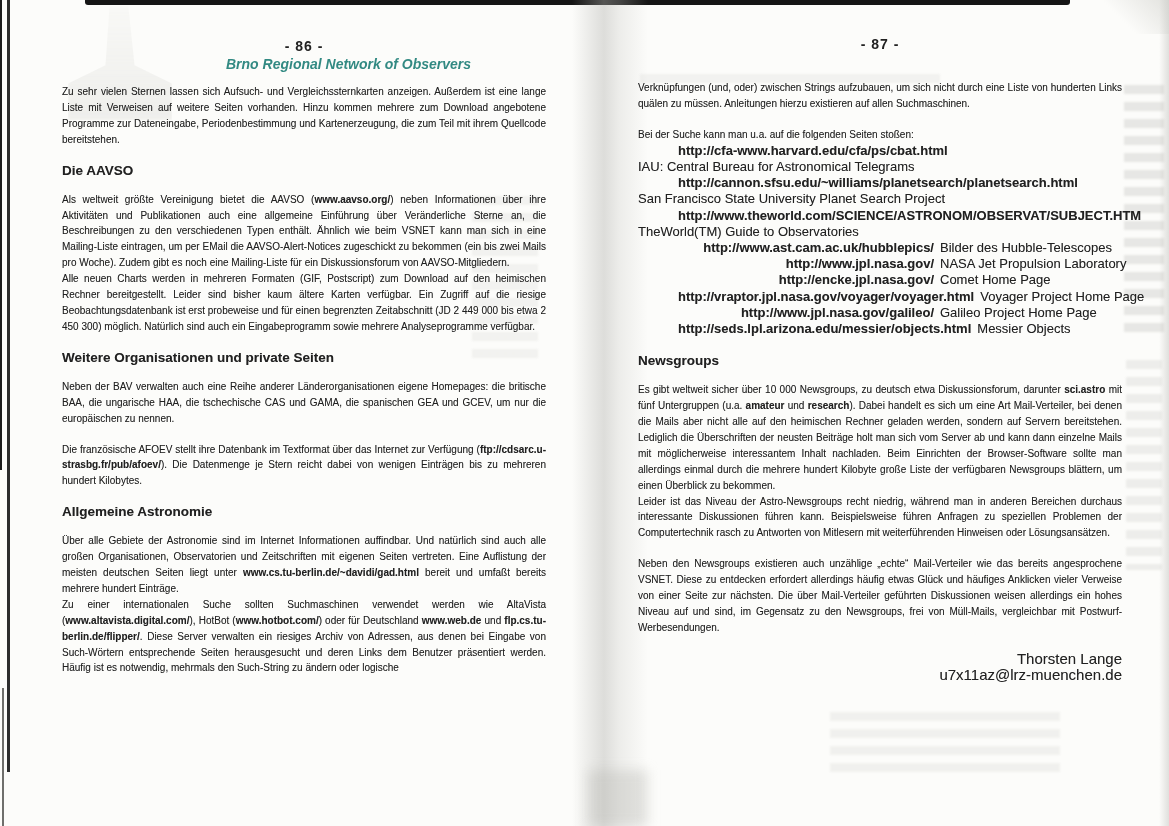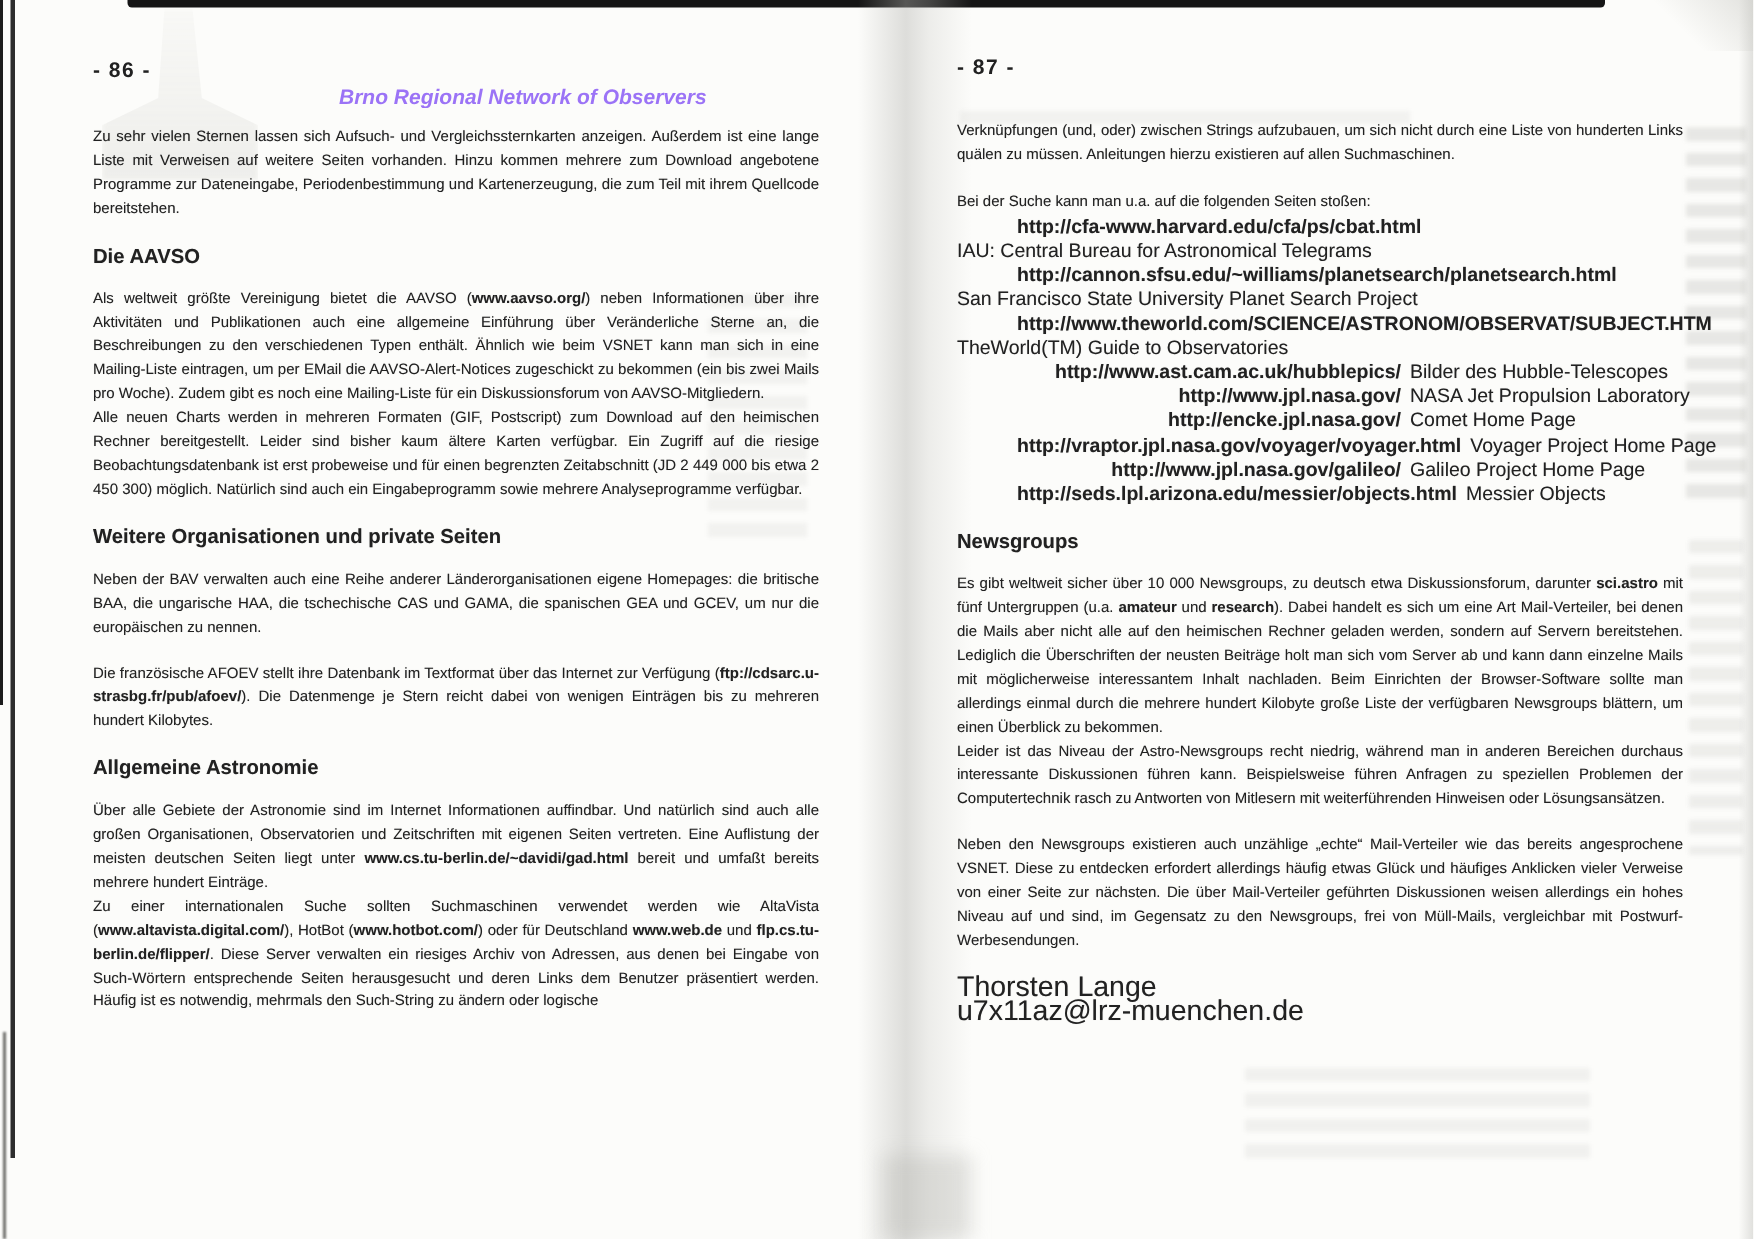--- a/index.html
+++ b/index.html
@@ -25,56 +25,56 @@
     background:rgba(180,180,176,.35);filter:blur(6px);
   }
   .ghost-tower{
     position:absolute;top:6px;left:68px;width:104px;height:114px;
     background:linear-gradient(to bottom, rgba(182,182,176,.15), rgba(176,176,170,.5));
     clip-path:polygon(40% 0, 58% 0, 64% 52%, 100% 68%, 100% 100%, 0 100%, 0 68%, 36% 52%);
     opacity:.35;filter:blur(1.6px);
   }
   .ghost-title{
     position:absolute;top:56px;left:226px;
-    font-style:italic;font-weight:bold;font-size:14px;color:#8b5cf6;
+    font-style:italic;font-weight:bold;font-size:14px;color:#0f766e;
     filter:blur(.5px);opacity:.85;white-space:nowrap;
   }
   .smudge{
     position:absolute;
     background:repeating-linear-gradient(to bottom, rgba(150,150,144,.20) 0 9px, rgba(150,150,144,0) 9px 17px);
     filter:blur(1.3px);
   }
   .smudge.s1{left:1124px;top:85px;width:40px;height:250px;}
   .smudge.s2{left:1126px;top:360px;width:36px;height:210px;opacity:.7;}
   .smudge.s3{left:830px;top:712px;width:230px;height:62px;opacity:.55;}
   .smudge.s4{left:472px;top:196px;width:66px;height:170px;opacity:.5;}
   .smudge.s5{left:640px;top:74px;width:300px;height:14px;opacity:.5;}
   
   .page{position:absolute;top:0;width:484px;}
   .page-left{left:62px;}
   .page-right{left:638px;}
-  .pageno{font-weight:bold;font-size:14px;text-align:left;letter-spacing:1px;}
+  .pageno{font-weight:bold;font-size:14px;text-align:center;letter-spacing:1px;}
   .page-left .pageno{margin:38px 0 30px;}
   .page-right .pageno{margin:36px 0 28px;}
   p{margin:0 0 15px 0;font-size:10px;line-height:15.9px;text-align:justify;
     text-shadow:0 0 .5px rgba(60,60,60,.35);}
   p.tight{margin-bottom:0;}
   h3{font-size:13.5px;line-height:16px;margin:0 0 13px 0;font-weight:bold;
      text-shadow:0 0 .5px rgba(60,60,60,.35);}
   .b{font-weight:bold;}
   
   .links{margin:0 0 4px 0;}
   .lrow{font-size:13px;line-height:16.2px;white-space:nowrap;
         text-shadow:0 0 .5px rgba(60,60,60,.35);}
   .lrow .url{font-weight:bold;padding-left:40px;}
   .lrow.one .url{display:inline-block;min-width:256px;text-align:right;}
   .lrow.one .desc{padding-left:6px;}
   .lrow.two .desc{display:block;}
   .heading-newsgroups{margin-top:16px;}
-  .signature{margin-top:10px;text-align:left;font-size:19px;line-height:16.5px;
+  .signature{margin-top:10px;text-align:right;font-size:15px;line-height:16.5px;
              text-shadow:0 0 .5px rgba(60,60,60,.35);}
 </style>
 </head>
 <body>
 
 <div class="scan">
 
   <div class="edge-top"></div>
   <div class="edge-left-1"></div>
   <div class="edge-left-2"></div>

